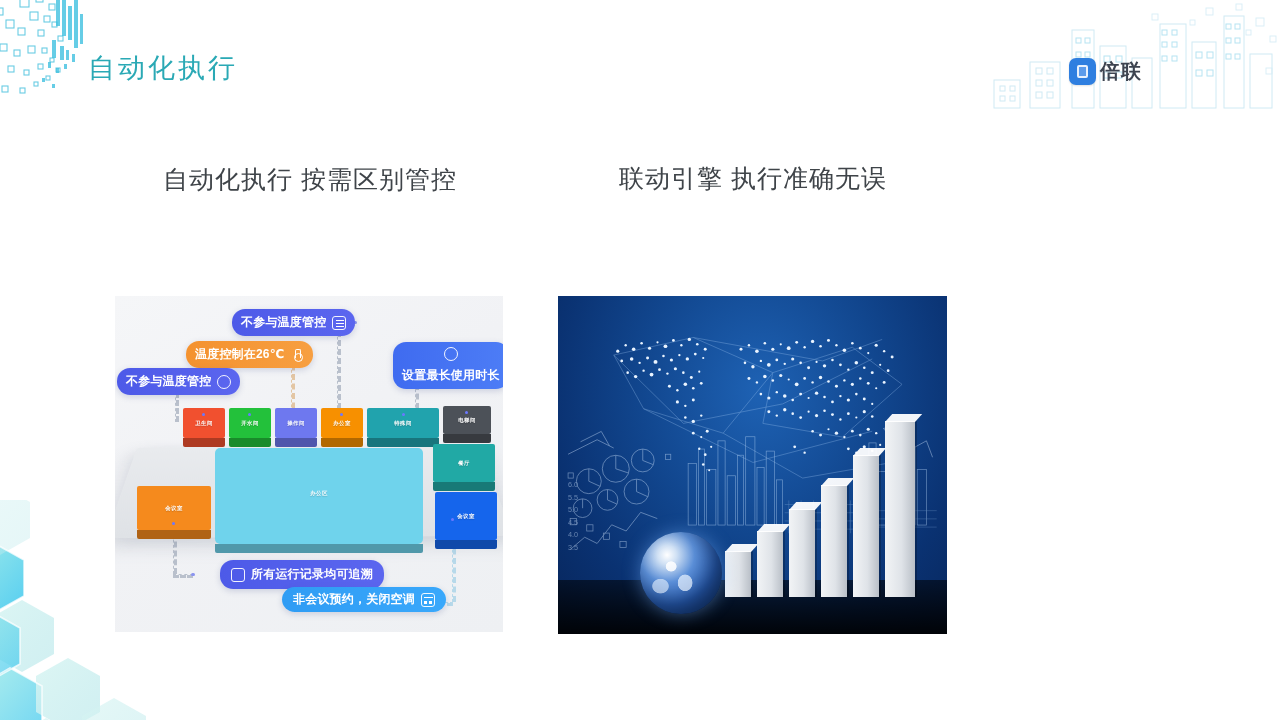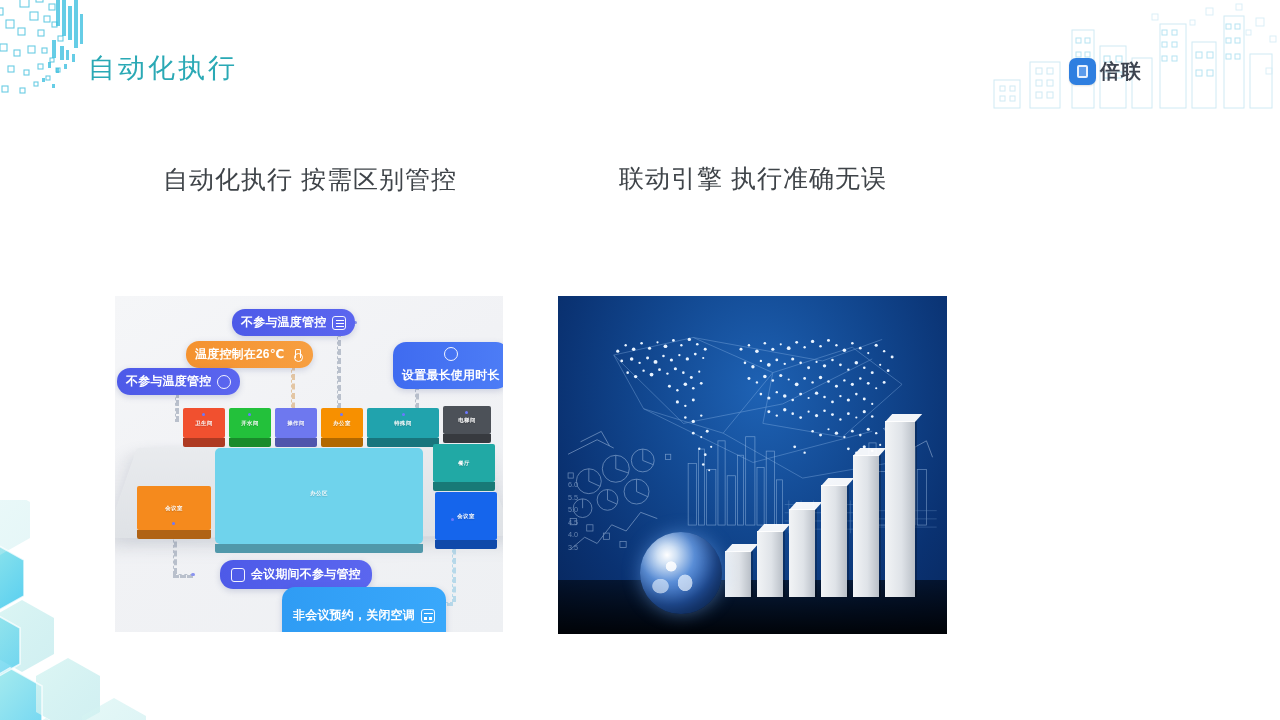--- a/index.html
+++ b/index.html
@@ -407,24 +407,24 @@
         <span class="badge-ico circle"></span>
       </div>
 
       <div class="badge blue" style="left:278px; top:46px; background:linear-gradient(90deg,#3f6bf0,#4d7df6);flex-direction:column;">
         <span class="badge-ico circle"></span>
         <span>设置最长使用时长</span>
       </div>
 
       <div class="badge indigo" style="left:105px; top:264px; padding:6px 11px;">
         <span class="badge-ico"></span>
-        <span>会议期间不参与管控</span>
-      </div>
-
-      <div class="badge blue" style="left:167px; top:291px; padding:20px 11px;">
+        <span>所有运行记录均可追溯</span>
+      </div>
+
+      <div class="badge blue" style="left:167px; top:291px; padding:4px 11px;">
         <span>非会议预约，关闭空调</span>
         <span class="badge-ico cal"></span>
       </div>
     </div>
   </div>
 
   <div class="figure fig-right">
     <div class="viz">
 
       <svg class="viz-map" viewBox="0 0 360 180" preserveAspectRatio="none">

